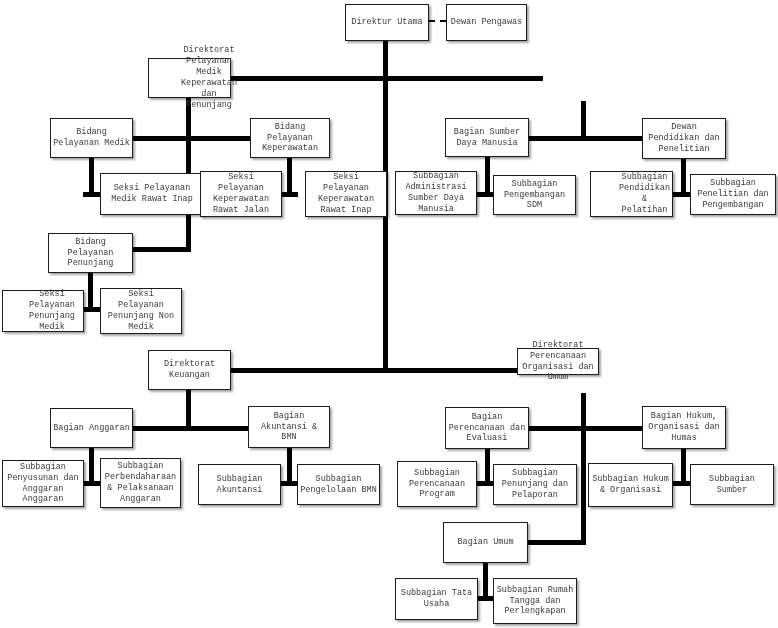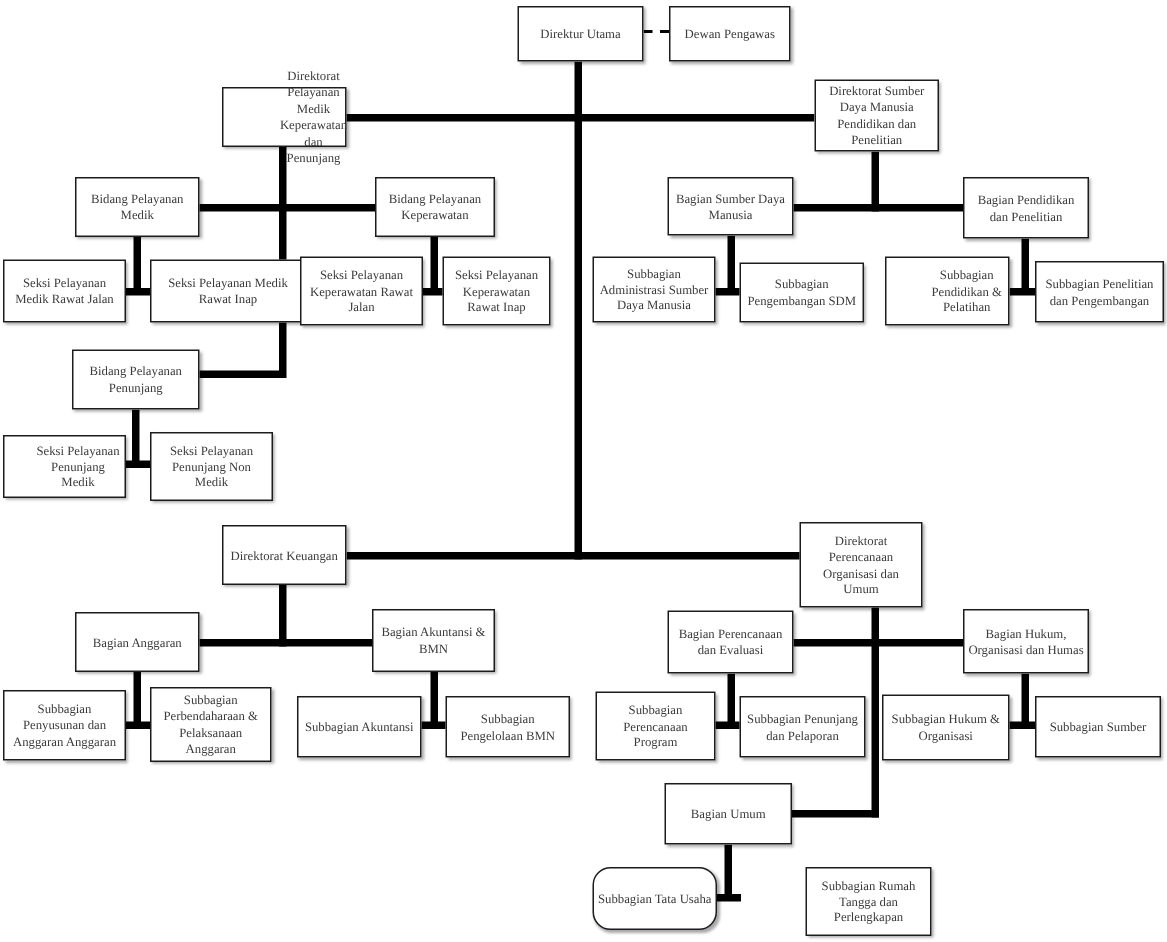--- a/index.html
+++ b/index.html
@@ -1,18 +1,18 @@
 <!DOCTYPE html>
 <html><head>
 <meta charset="utf-8">
 <style>
   html,body{margin:0;padding:0;background:#ffffff;}
   .canvas{
     position:relative;width:778px;height:628px;background:#ffffff;overflow:hidden;
-    font-family:Liberation Serif, serif;
+    font-family:Liberation Mono, monospace;
   }
   .node{
     position:absolute;box-sizing:border-box;background:#ffffff;
     border:1.5px solid #1c1c1c;
     box-shadow:1.5px 1.5px 2px rgba(0,0,0,0.35);
     display:flex;align-items:center;justify-content:center;text-align:center;
     font-size:8.5px;line-height:1.28;color:#3b3b3b;padding:1px 2px;
   }
   .line{position:absolute;background:#000000;}
   .dash{position:absolute;background:none;border-top:2px dashed #000000;}
@@ -22,45 +22,45 @@
   .n-dewan_pengawas{left:446px;top:4px;width:81px;height:37px;}
   .n-dir_yanmed{left:148px;top:58px;width:83px;height:40px;padding-left:41px;}
   .n-dir_sdm{left:543px;top:53px;width:83px;height:48px;}
   .n-bidang_medik{left:50px;top:118px;width:83px;height:40px;}
   .n-bidang_keperawatan{left:250px;top:118px;width:80px;height:40px;}
   .n-bagian_sdm{left:445px;top:118px;width:84px;height:39px;}
   .n-bagian_diklat{left:642px;top:118px;width:84px;height:41px;}
   .n-seksi_medik_jalan{left:2px;top:173px;width:82px;height:42px;}
   .n-seksi_medik_inap{left:100px;top:173px;width:104px;height:42px;}
   .n-seksi_kep_jalan{left:200px;top:171px;width:82px;height:46px;}
-  .n-seksi_kep_inap{left:295px;top:171px;width:72px;height:46px;}
+  .n-seksi_kep_inap{left:305px;top:171px;width:82px;height:46px;}
   .n-sub_adm_sdm{left:395px;top:171px;width:82px;height:44px;}
   .n-sub_pengembangan_sdm{left:493px;top:175px;width:83px;height:40px;}
   .n-sub_diklat{left:590px;top:171px;width:83px;height:46px;padding-left:28px;}
   .n-sub_litbang{left:690px;top:174px;width:86px;height:41px;}
   .n-bidang_penunjang{left:48px;top:233px;width:85px;height:40px;}
   .n-seksi_penunjang_medik{left:2px;top:290px;width:82px;height:42px;padding-left:20px;}
   .n-seksi_penunjang_nonmedik{left:100px;top:288px;width:82px;height:46px;}
   .n-dir_keuangan{left:148px;top:350px;width:83px;height:40px;}
-  .n-dir_perencanaan{left:533px;top:348px;width:82px;height:57px;}
+  .n-dir_perencanaan{left:517px;top:348px;width:82px;height:27px;}
   .n-bagian_anggaran{left:50px;top:408px;width:83px;height:40px;}
   .n-bagian_akuntansi{left:248px;top:406px;width:82px;height:42px;}
   .n-bagian_perencanaan{left:445px;top:407px;width:84px;height:42px;}
   .n-bagian_hukum{left:642px;top:406px;width:84px;height:43px;}
   .n-sub_penyusunan{left:2px;top:460px;width:82px;height:47px;}
   .n-sub_perbendaharaan{left:100px;top:458px;width:81px;height:50px;}
   .n-sub_akuntansi{left:198px;top:464px;width:83px;height:41px;}
   .n-sub_pengelolaan_bmn{left:297px;top:464px;width:83px;height:41px;}
   .n-sub_perencanaan_program{left:397px;top:461px;width:80px;height:46px;}
   .n-sub_evaluasi{left:493px;top:464px;width:84px;height:41px;}
   .n-sub_hukum{left:588px;top:463px;width:85px;height:44px;}
   .n-sub_humas{left:690px;top:464px;width:84px;height:41px;}
   .n-bagian_umum{left:443px;top:522px;width:85px;height:41px;}
-  .n-sub_tata_usaha{left:395px;top:578px;width:83px;height:42px;border-radius:12px;}
-  .n-sub_rumah_tangga{left:493px;top:578px;width:84px;height:46px;margin-left:44px;}
+  .n-sub_tata_usaha{left:395px;top:578px;width:83px;height:42px;}
+  .n-sub_rumah_tangga{left:493px;top:578px;width:84px;height:46px;}
 
   
   .l-dash{left:429px;top:20px;width:17px;}
   .l-spine{left:383px;top:41px;width:5px;height:332px;}
   .l-h1{left:230px;top:76px;width:313px;height:5px;}
   .l-v-yanmed{left:186px;top:98px;width:5px;height:154px;}
   .l-h-bidang{left:132px;top:136px;width:118px;height:5px;}
   .l-h-penunjang{left:132px;top:247px;width:56px;height:5px;}
   .l-v-sdm{left:581px;top:101px;width:5px;height:40px;}
   .l-h-bagian{left:528px;top:136px;width:114px;height:5px;}
@@ -127,26 +127,24 @@
   <div class="line l-v-bper"></div>
   <div class="line l-h-bper"></div>
   <div class="line l-v-hukum"></div>
   <div class="line l-h-hukum"></div>
   <div class="line l-v-umum"></div>
   <div class="line l-h-umum-ch"></div>
 
   <div class="node n-direktur_utama">Direktur Utama</div>
   <div class="node n-dewan_pengawas">Dewan Pengawas</div>
   <div class="node n-dir_yanmed">Direktorat Pelayanan Medik Keperawatan dan Penunjang</div>
-  <div class="node n-dir_sdm">Direktorat Sumber Daya Manusia Pendidikan dan Penelitian</div>
   <div class="node n-bidang_medik">Bidang Pelayanan Medik</div>
   <div class="node n-bidang_keperawatan">Bidang Pelayanan Keperawatan</div>
   <div class="node n-bagian_sdm">Bagian Sumber Daya Manusia</div>
-  <div class="node n-bagian_diklat">Bagian Pendidikan dan Penelitian</div>
-  <div class="node n-seksi_medik_jalan">Seksi Pelayanan Medik Rawat Jalan</div>
+  <div class="node n-bagian_diklat">Dewan Pendidikan dan Penelitian</div>
   <div class="node n-seksi_medik_inap">Seksi Pelayanan Medik Rawat Inap</div>
   <div class="node n-seksi_kep_jalan">Seksi Pelayanan Keperawatan Rawat Jalan</div>
   <div class="node n-seksi_kep_inap">Seksi Pelayanan Keperawatan Rawat Inap</div>
   <div class="node n-sub_adm_sdm">Subbagian Administrasi Sumber Daya Manusia</div>
   <div class="node n-sub_pengembangan_sdm">Subbagian Pengembangan SDM</div>
   <div class="node n-sub_diklat">Subbagian Pendidikan &amp; Pelatihan</div>
   <div class="node n-sub_litbang">Subbagian Penelitian dan Pengembangan</div>
   <div class="node n-bidang_penunjang">Bidang Pelayanan Penunjang</div>
   <div class="node n-seksi_penunjang_medik">Seksi Pelayanan Penunjang Medik</div>
   <div class="node n-seksi_penunjang_nonmedik">Seksi Pelayanan Penunjang Non Medik</div>

